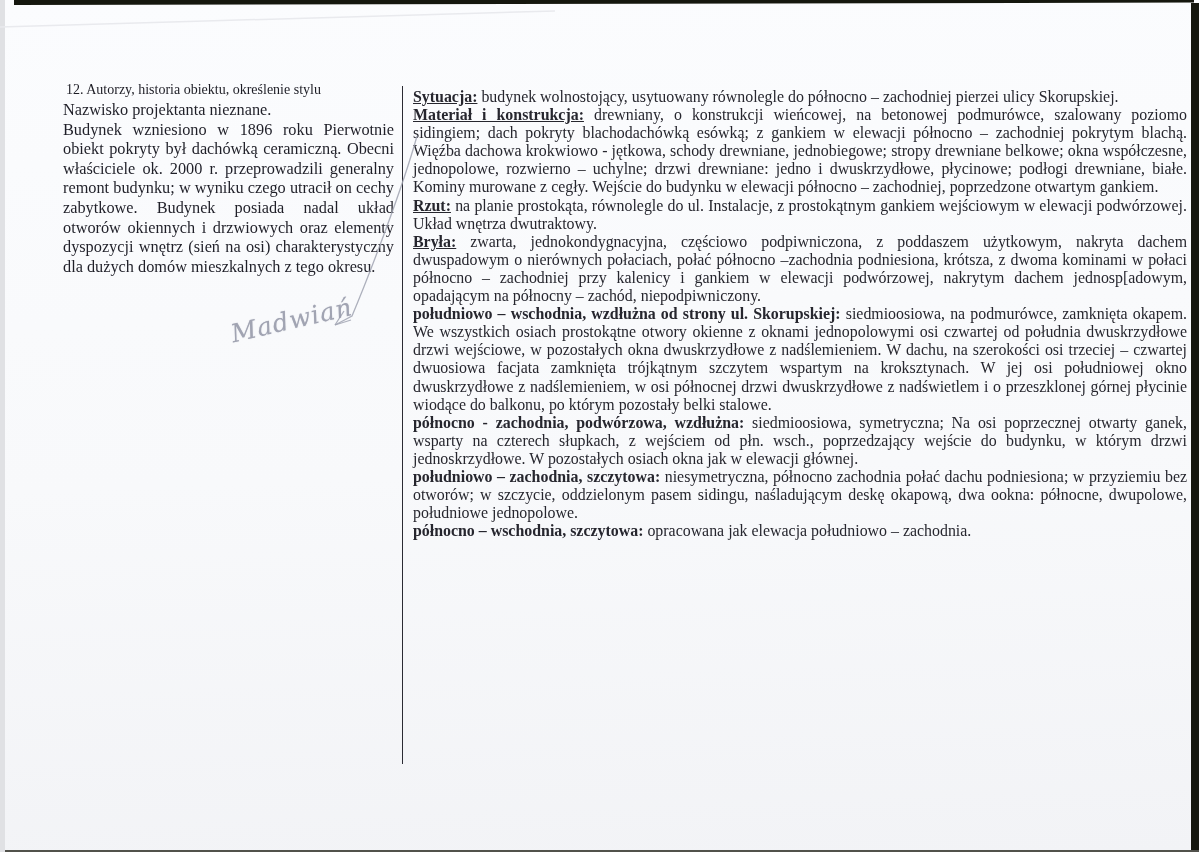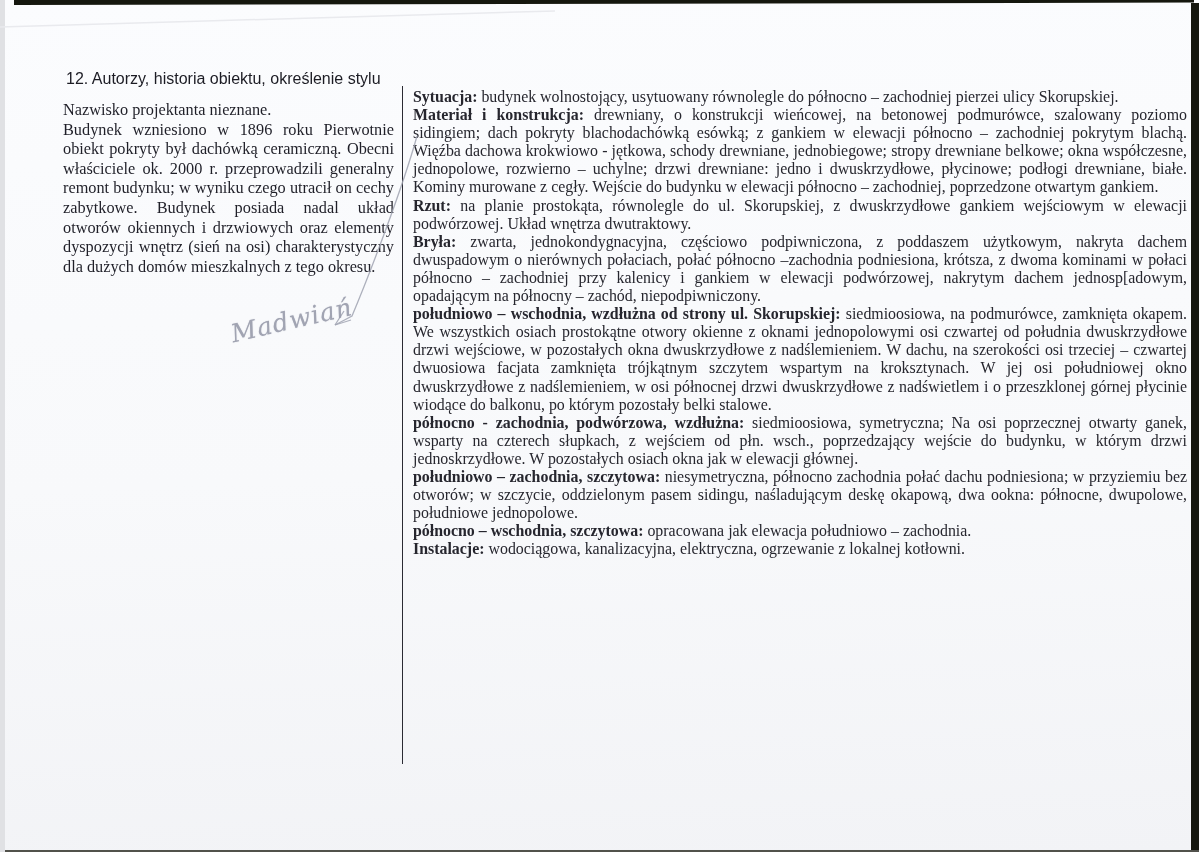--- a/index.html
+++ b/index.html
@@ -14,41 +14,41 @@
   }
   
   .edge-top{position:absolute; top:0; left:14px; width:1180px; height:5px;
     background:var(--scan-edge); transform:rotate(-0.12deg); transform-origin:left top;}
   .edge-right{position:absolute; top:3px; right:0; width:8px; height:849px; background:var(--scan-edge);}
   .edge-bottom{position:absolute; left:0; bottom:0; width:100%; height:2px; background:#51524b;}
   .edge-left{position:absolute; left:0; top:0; width:5px; height:100%; background:#e0e1e4;}
   .crease{position:absolute; left:0; top:0; pointer-events:none;}
 
   .sec-header{
-    position:absolute; font-family:Liberation Sans, sans-serif;
-    font-size:16px; color:#1c1c24; white-space:nowrap;
+    position:absolute; font-family:Liberation Serif, serif;
+    font-size:14px; color:#1c1c24; white-space:nowrap;margin-top:12px;
   }
   .hdr-left{left:66px; top:70px;}
   .hdr-right{left:403px; top:71px;}
 
   .col-left{
     position:absolute; left:63px; top:85px; width:331px;
     font-size:16.3px; line-height:19.6px; text-align:justify; color:var(--ink-left);margin-top:15px;
   }
   .col-left p{margin:0;}
 
   .divider{position:absolute; left:402px; top:86px; width:1px; height:678px; background:var(--divider);}
 
   .col-right{
     position:absolute; left:413px; top:88px; width:774px;
     font-size:15.9px; line-height:18.1px; text-align:justify; color:var(--ink);
   }
   .col-right p{margin:0;}
   .lbl{font-weight:bold;}
-  .u{}
+  .u{text-decoration:underline;}
 
   .pencil-overlay{position:absolute; left:0; top:0; pointer-events:none;}
   .signature{
     position:absolute; left:228px; top:320px;
     transform:rotate(-13deg); transform-origin:left top;
     font-family:"DejaVu Serif", serif; font-style:italic;
     font-size:25px; color:var(--pencil); opacity:.9; letter-spacing:1px;
     text-shadow:0 0 1px rgba(150,153,170,.55);
   }
 </style>
@@ -69,27 +69,26 @@
   <div class="col-left">
     <p>Nazwisko projektanta  nieznane.</p>
     <p>Budynek wzniesiono w 1896 roku Pierwotnie obiekt pokryty był dachówką ceramiczną. Obecni właściciele ok. 2000 r. przeprowadzili generalny remont budynku; w wyniku czego utracił on cechy zabytkowe. Budynek posiada nadal układ otworów okiennych i drzwiowych oraz elementy dyspozycji wnętrz (sień na osi) charakterystyczny dla dużych domów mieszkalnych z tego okresu.</p>
   </div>
 
   <div class="divider"></div>
 
   <div class="col-right">
     <p><span class="lbl u">Sytuacja:</span><span> budynek wolnostojący, usytuowany równolegle do północno – zachodniej  pierzei ulicy Skorupskiej.</span></p>
     <p><span class="lbl u">Materiał i konstrukcja:</span><span> drewniany, o konstrukcji wieńcowej, na betonowej podmurówce, szalowany poziomo sidingiem; dach pokryty blachodachówką esówką; z gankiem w elewacji północno – zachodniej pokrytym blachą. Więźba  dachowa krokwiowo - jętkowa, schody drewniane, jednobiegowe; stropy drewniane  belkowe; okna współczesne, jednopolowe, rozwierno – uchylne; drzwi drewniane: jedno i dwuskrzydłowe, płycinowe; podłogi drewniane, białe. Kominy murowane z cegły. Wejście do budynku w elewacji północno – zachodniej, poprzedzone otwartym gankiem.</span></p>
-    <p><span class="lbl u">Rzut:</span><span> na planie prostokąta, równolegle do ul. Skorupskiej, z dwuskrzydłowe gankiem wejściowym w elewacji podwórzowej. Układ wnętrza dwutraktowy.</span></p>
+    <p><span class="lbl u">Rzut:</span><span> na planie prostokąta, równolegle do ul. Instalacje, z prostokątnym gankiem wejściowym w elewacji podwórzowej. Układ wnętrza dwutraktowy.</span></p>
     <p><span class="lbl u">Bryła:</span><span> zwarta, jednokondygnacyjna, częściowo podpiwniczona, z poddaszem użytkowym, nakryta dachem dwuspadowym o nierównych połaciach, połać północno –zachodnia podniesiona, krótsza, z dwoma kominami w połaci północno – zachodniej przy kalenicy i gankiem w elewacji podwórzowej, nakrytym dachem jednosp[adowym, opadającym na północny – zachód, niepodpiwniczony.</span></p>
     <p><span class="lbl">południowo – wschodnia, wzdłużna od strony ul. Skorupskiej:</span><span> siedmioosiowa, na podmurówce, zamknięta okapem. We wszystkich osiach prostokątne otwory okienne z oknami jednopolowymi osi czwartej od południa dwuskrzydłowe drzwi wejściowe, w pozostałych okna dwuskrzydłowe z nadślemieniem. W dachu, na szerokości osi trzeciej – czwartej dwuosiowa facjata zamknięta trójkątnym szczytem wspartym na kroksztynach. W jej osi południowej okno dwuskrzydłowe z nadślemieniem, w osi północnej drzwi dwuskrzydłowe z nadświetlem i  o przeszklonej górnej płycinie wiodące do balkonu, po którym pozostały belki stalowe.</span></p>
     <p><span class="lbl">północno - zachodnia, podwórzowa, wzdłużna:</span><span> siedmioosiowa, symetryczna; Na osi poprzecznej otwarty ganek, wsparty na czterech słupkach, z wejściem od płn. wsch., poprzedzający wejście do budynku, w którym drzwi jednoskrzydłowe. W pozostałych osiach okna jak w elewacji głównej.</span></p>
     <p><span class="lbl">południowo – zachodnia, szczytowa:</span><span> niesymetryczna, północno zachodnia połać dachu podniesiona; w przyziemiu bez otworów; w szczycie, oddzielonym pasem sidingu, naśladującym deskę okapową, dwa ookna: północne, dwupolowe, południowe jednopolowe.</span></p>
     <p><span class="lbl">północno – wschodnia, szczytowa:</span><span> opracowana jak elewacja południowo – zachodnia.</span></p>
-    <p><span class="lbl u">Instalacje:</span><span> wodociągowa, kanalizacyjna, elektryczna, ogrzewanie z lokalnej kotłowni.</span></p>
   </div>
 
   <svg class="pencil-overlay" width="1199" height="852">
     <path d="M417,136 C402,190 368,278 352,316 L335,325" fill="none" stroke="#a0a3b2" stroke-width="1.3" opacity="0.85"></path>
     <path d="M335,325 L351,320 M335,325 L344,311" fill="none" stroke="#a0a3b2" stroke-width="1.3" opacity="0.85"></path>
   </svg>
   <div class="signature">Madwiań</div>
 
 </div>
 

